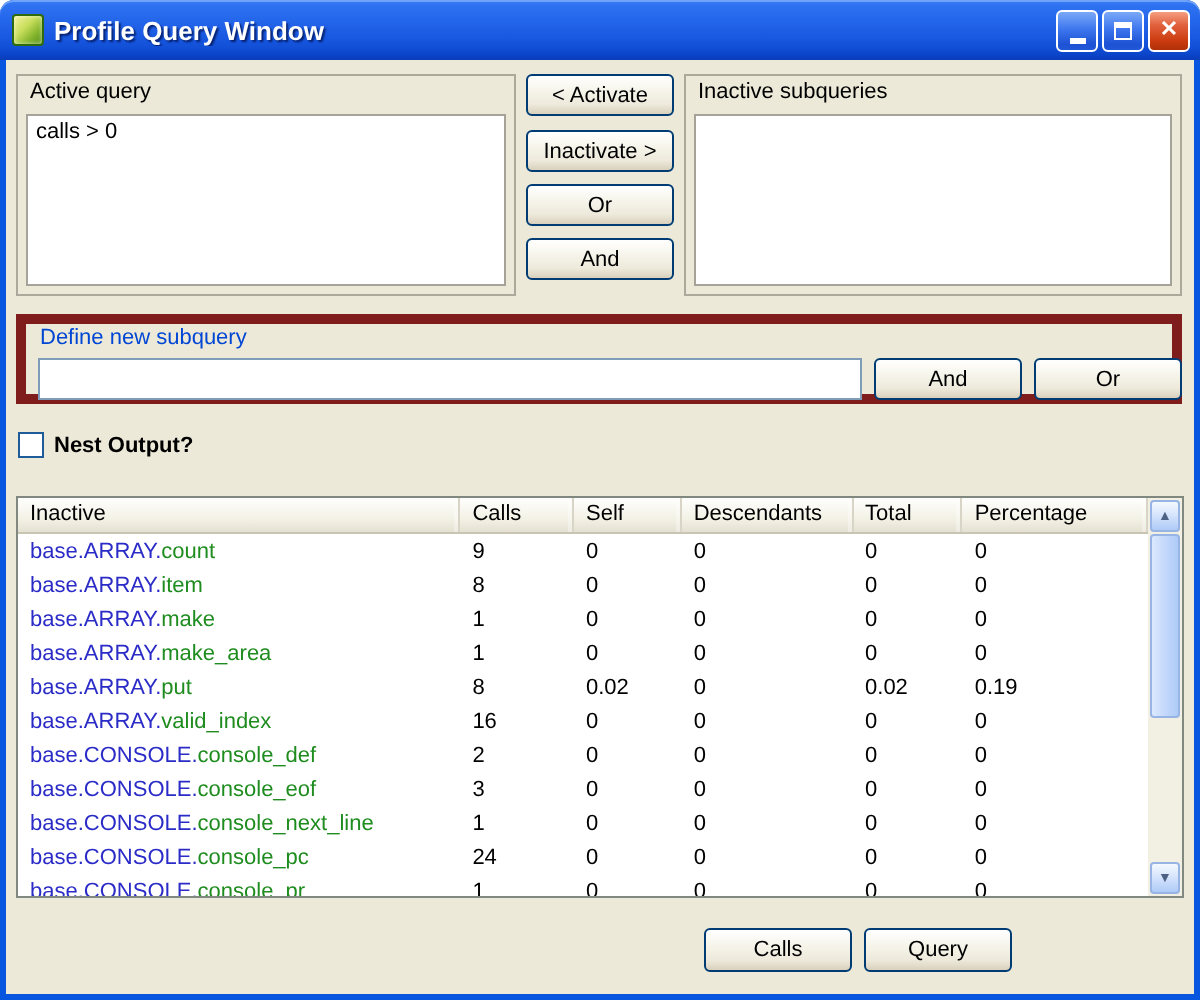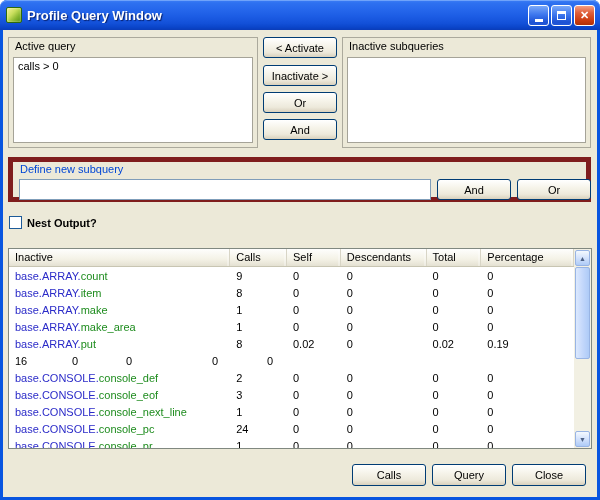--- a/index.html
+++ b/index.html
@@ -192,20 +192,21 @@
             </div>
             <div class="trow">
               <div class="cell c0"><span class="fn-prefix">base.ARRAY.</span><span class="fn-feature">put</span></div>
               <div class="cell c1">8</div>
               <div class="cell c2">0.02</div>
               <div class="cell c3">0</div>
               <div class="cell c4">0.02</div>
               <div class="cell c5">0.19</div>
             </div>
             <div class="trow">
+              <div class="cell c0"><span class="fn-prefix">base.ARRAY.</span><span class="fn-feature">valid_index</span></div>
               <div class="cell c1">16</div>
               <div class="cell c2">0</div>
               <div class="cell c3">0</div>
               <div class="cell c4">0</div>
               <div class="cell c5">0</div>
             </div>
             <div class="trow">
               <div class="cell c0"><span class="fn-prefix">base.CONSOLE.</span><span class="fn-feature">console_def</span></div>
               <div class="cell c1">2</div>
               <div class="cell c2">0</div>
@@ -253,16 +254,15 @@
         </div>
         <div id="sb-thumb"></div>
         <div class="sb-btn" id="sb-down">
           <span>▼</span>
         </div>
       </div>
     </div>
 
     <div class="xp-btn" id="btn-update">Calls</div>
     <div class="xp-btn" id="btn-save">Query</div>
-    <div class="xp-btn" id="btn-close">Close</div>
 
   </div>
 </div>
 
 </body></html>

